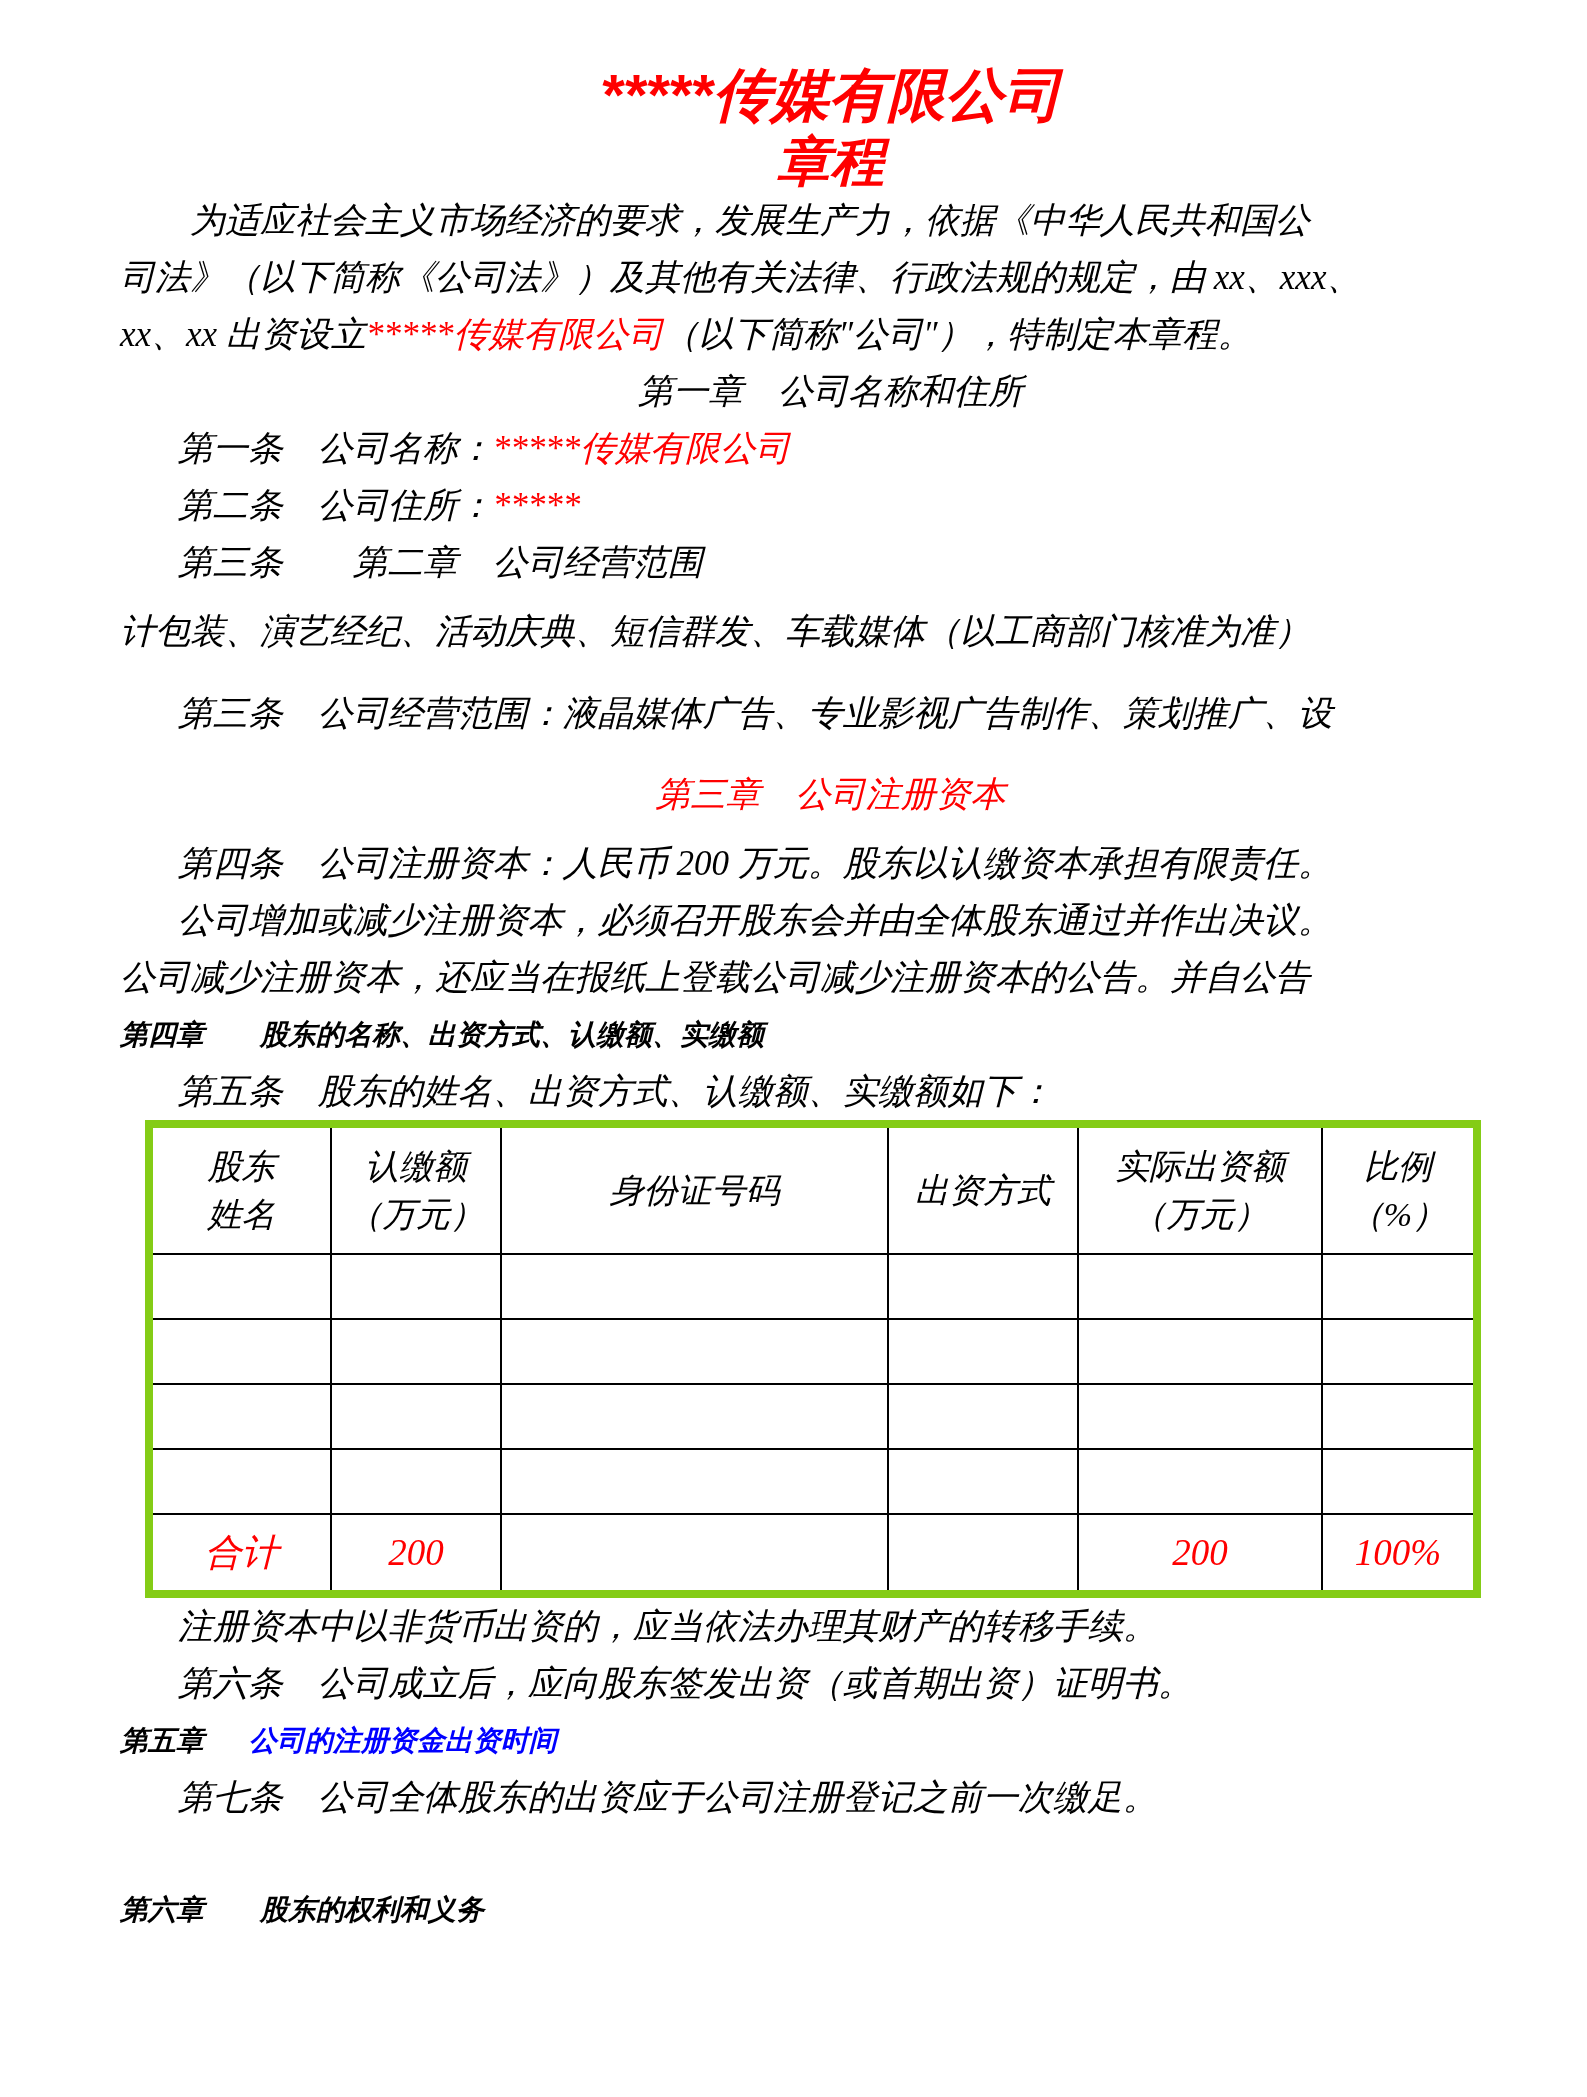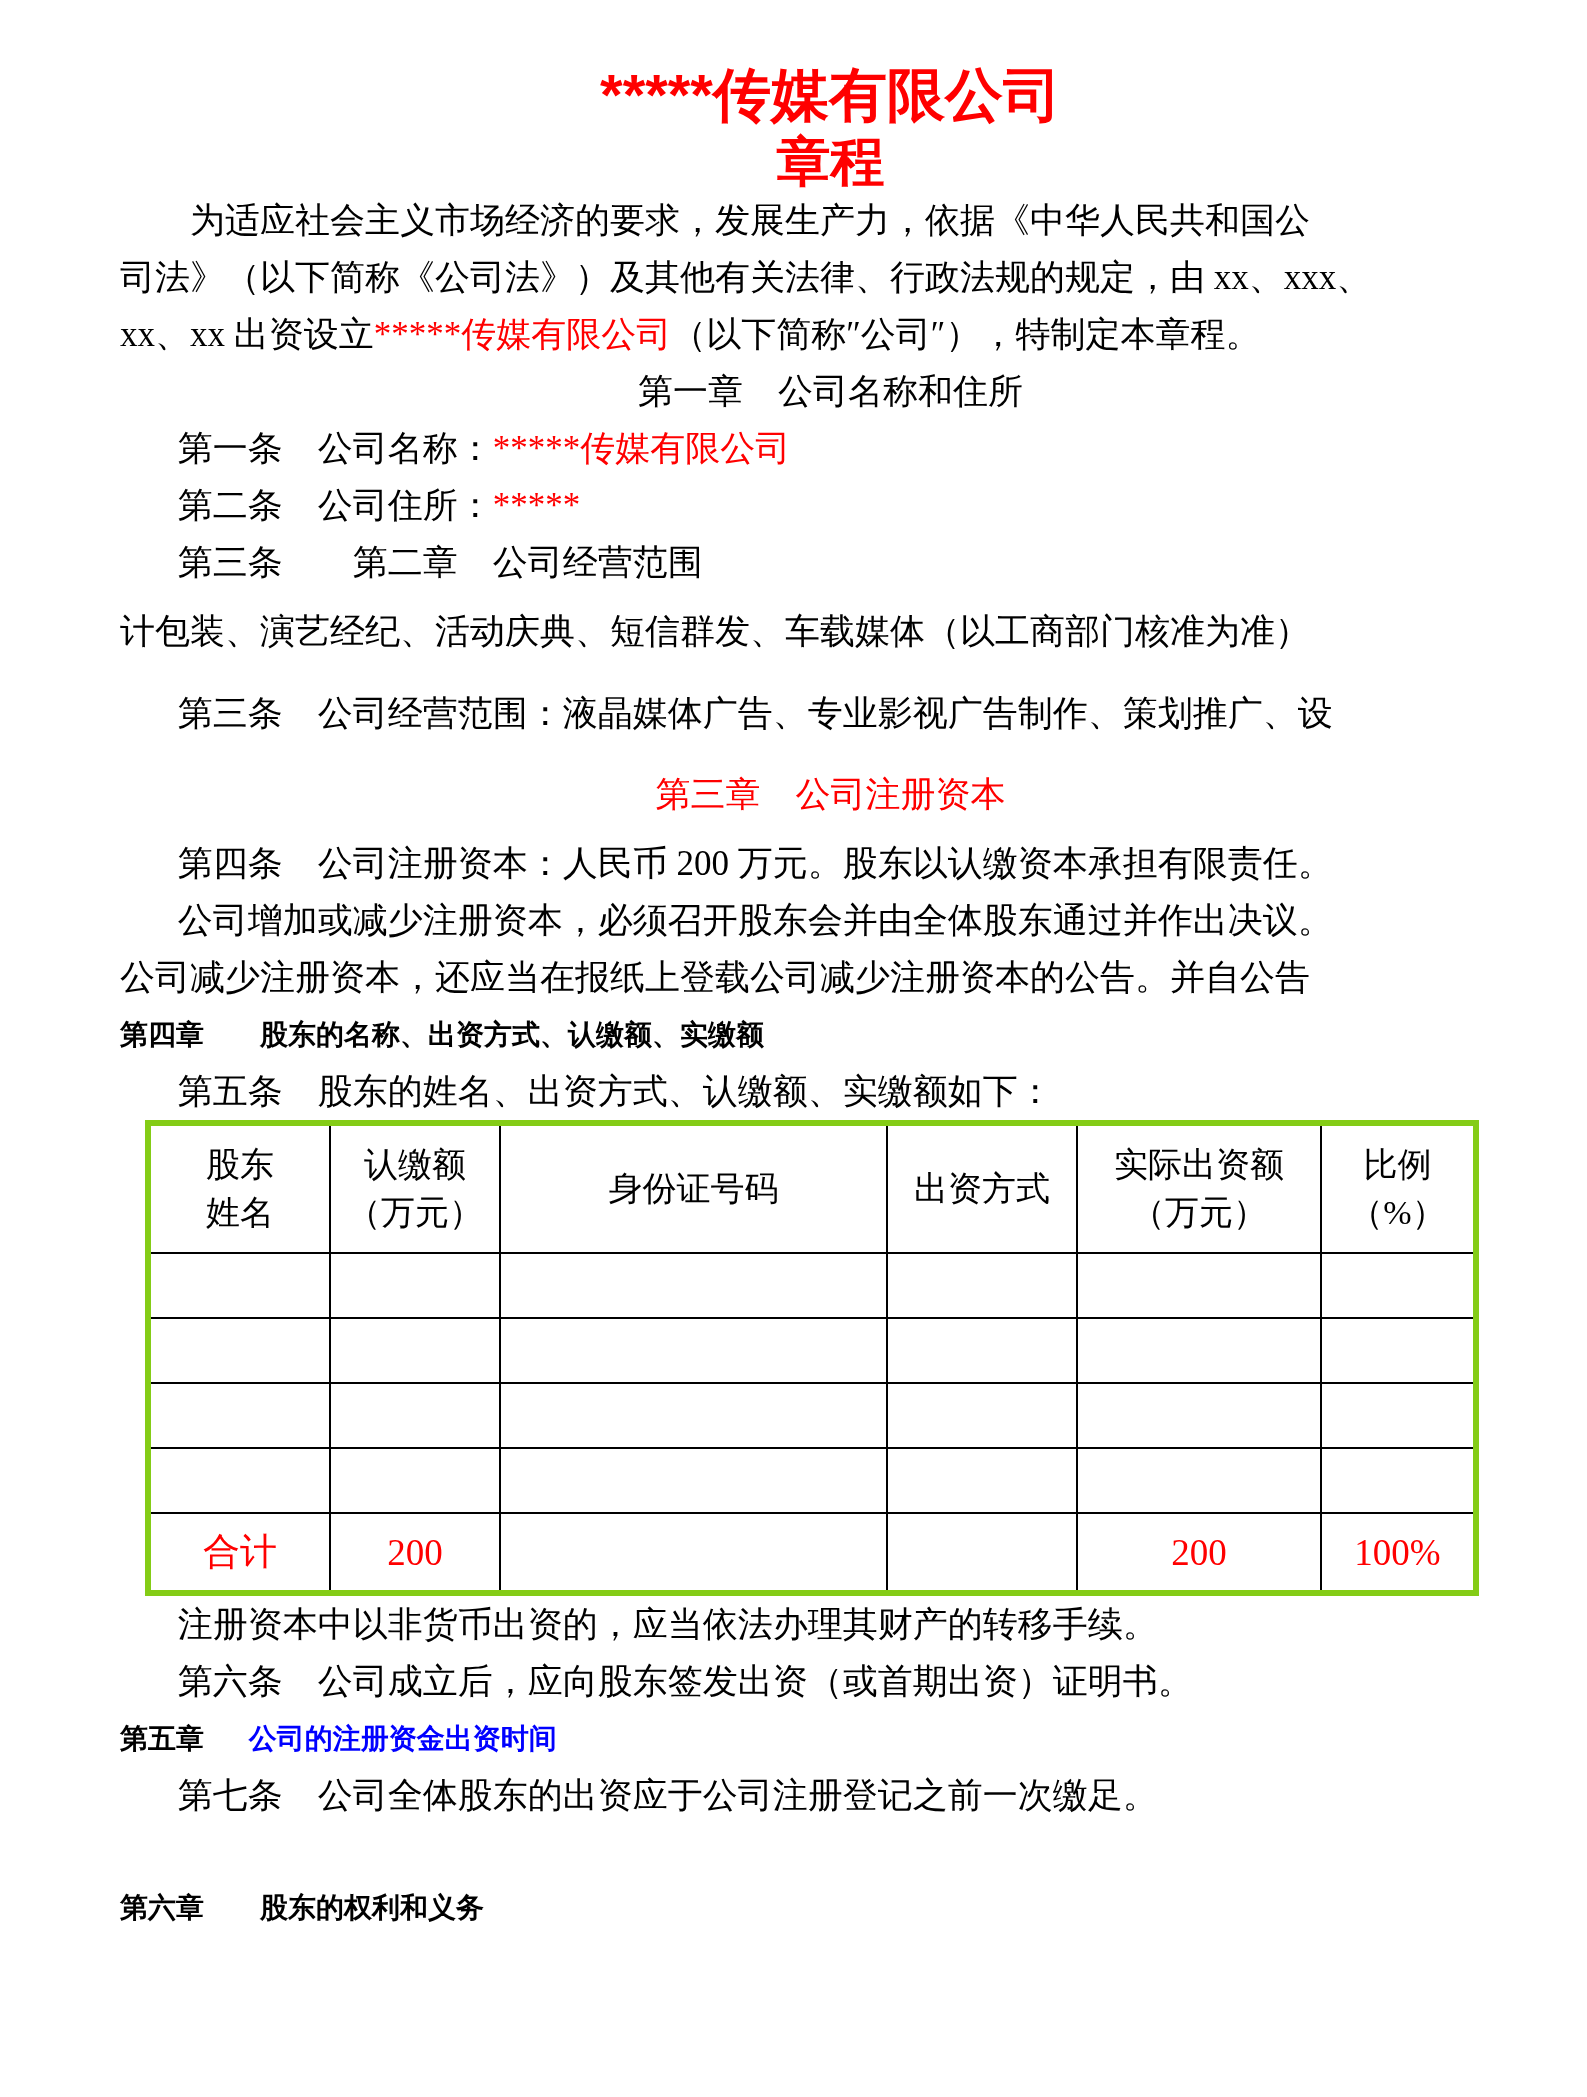--- a/index.html
+++ b/index.html
@@ -5,21 +5,21 @@
   * { margin:0; padding:0; box-sizing:border-box; }
   html,body { background:#ffffff; }
   .page {
     width:1587px; height:2097px;
     background:#ffffff;
     font-family:"Liberation Serif","DejaVu Serif",serif;
     color:#000000;
     overflow:hidden;
     position:relative;
   }
-  .content { padding:60px 46px 0 120px; }
+  .content { padding:60px 46px 0 120px;font-style:italic; }
 
   .title1 {
     font-family:"Liberation Sans","DejaVu Sans",sans-serif;
     font-size:58px; line-height:70px; font-weight:bold;
     color:#ff0000; text-align:center;
   }
   .title2 {
     font-family:"Liberation Sans","DejaVu Sans",sans-serif;
     font-size:54px; line-height:62px; font-weight:bold;
     color:#ff0000; text-align:center;
@@ -40,21 +40,21 @@
   .chapter3 { line-height:80px; }
   .chapter5-black { margin-right:1.6em; }
   .chapter6 { margin-top:55px; }
   .article8 { margin-top:14px; }
 
   table.shareholders {
     table-layout:fixed;
     border-collapse:collapse;
     width:1328px;
     margin-left:25px;
-    border:6px solid #84cc16;
+    border:8px solid #84cc16;
   }
   table.shareholders th, table.shareholders td {
     border:2px solid #000;
     text-align:center; vertical-align:middle;
     font-weight:normal;
     overflow:hidden;
   }
   tr.header-row    { height:130px; }
   tr.header-row th { font-size:34px; line-height:48px; }
   tr.empty-row     { height:65px; }

